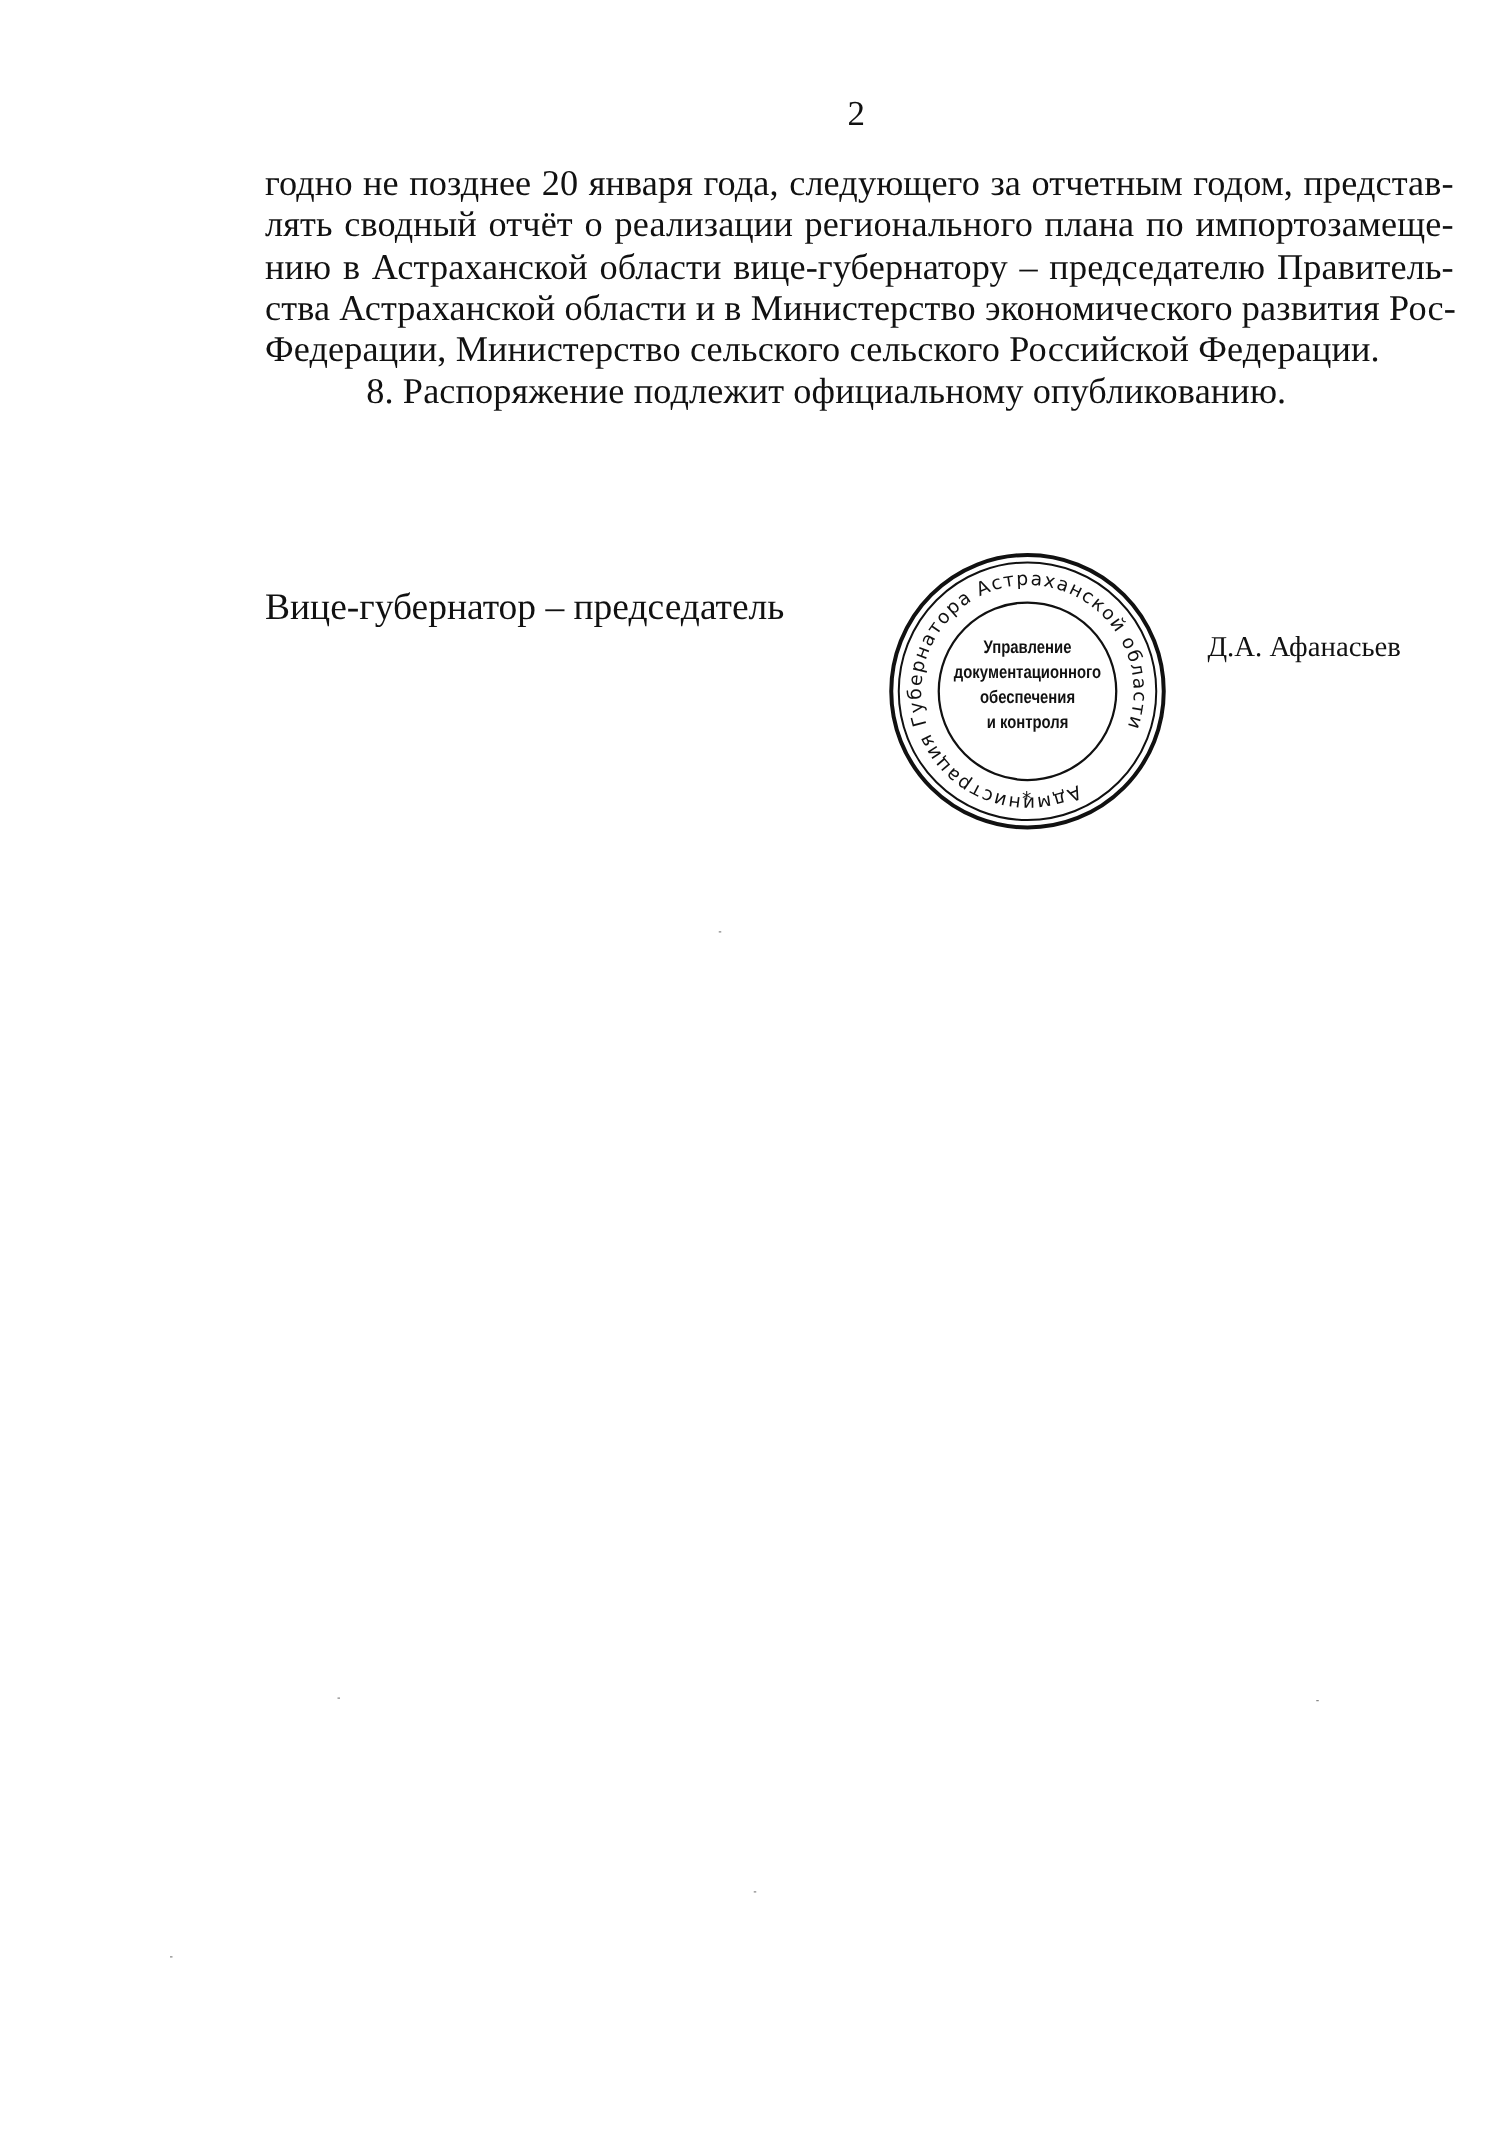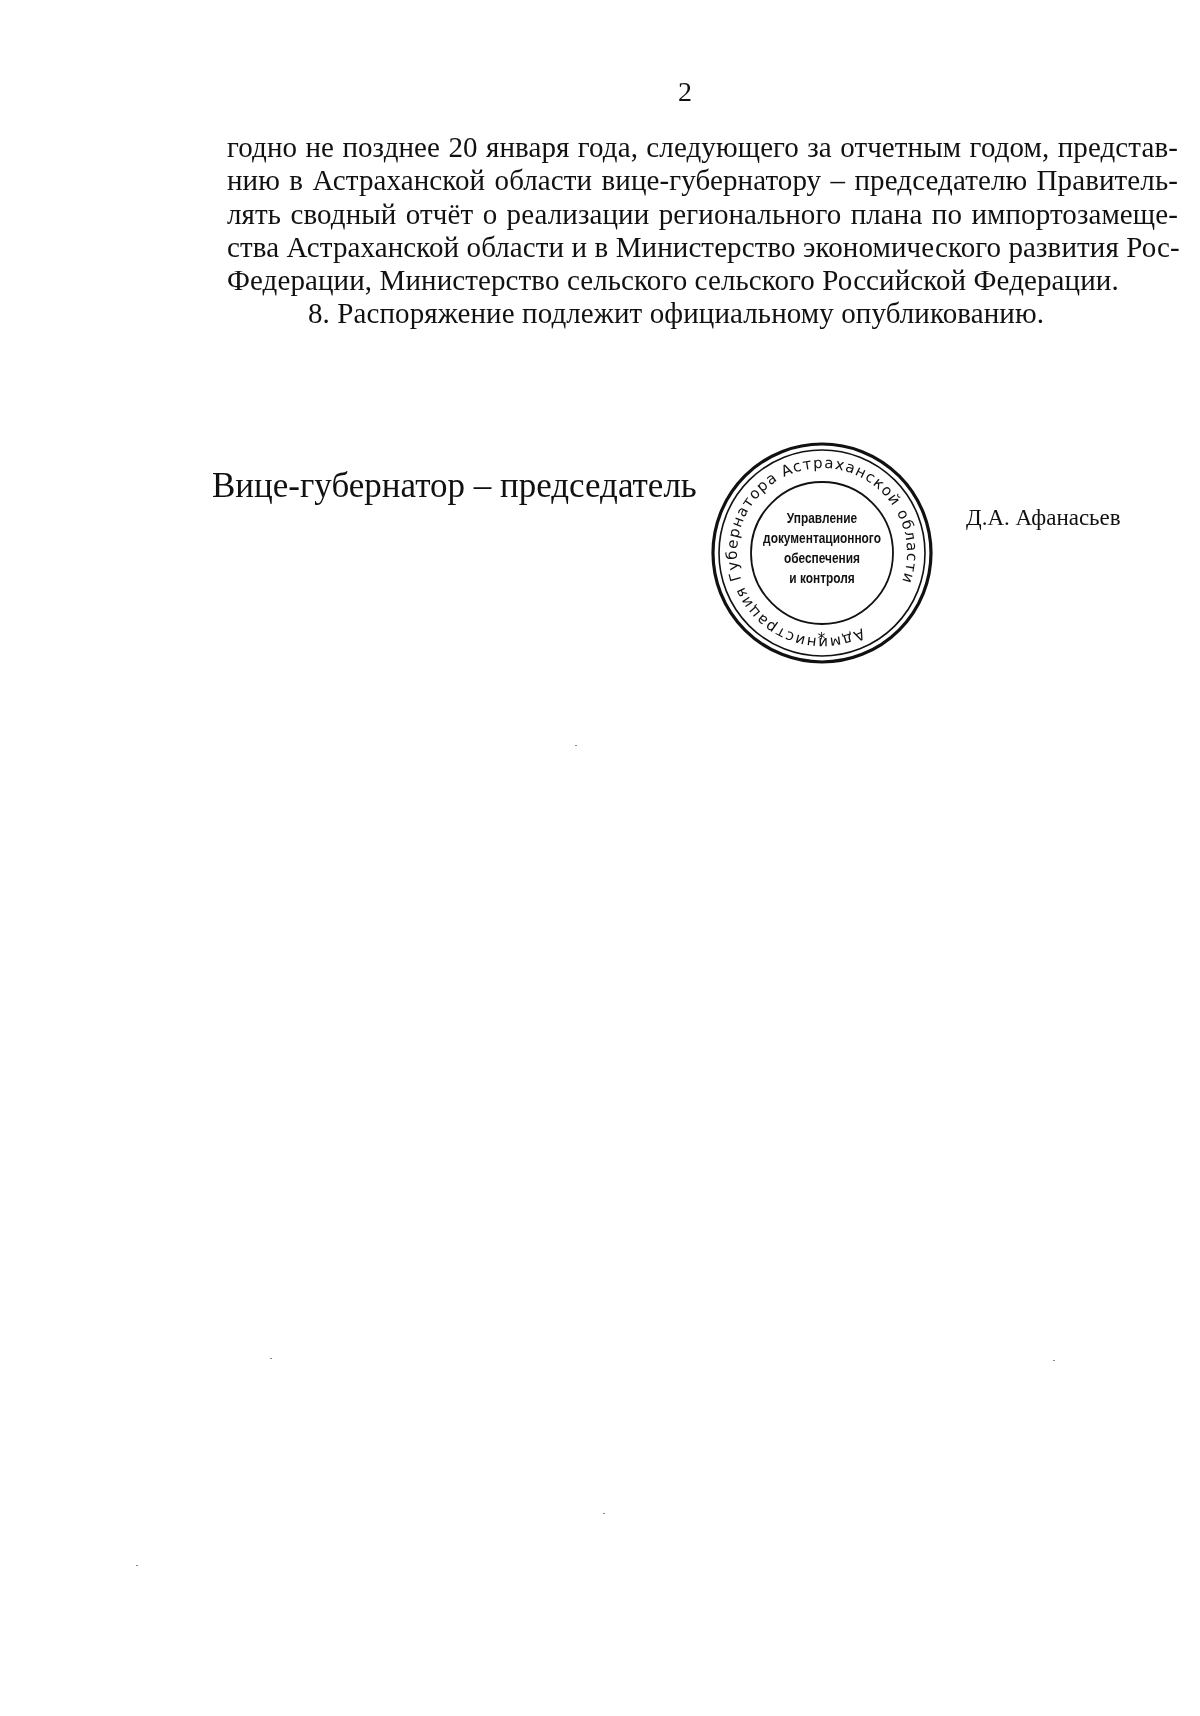--- a/index.html
+++ b/index.html
@@ -26,39 +26,38 @@
   }
   .body-text {
     position: absolute;
     left: 212px;
     top: 131px;
     width: 951px;
     font-size: 29px;
     line-height: 33.3px;
     text-align: justify;
     letter-spacing: 0.1px;
-    margin-left: 15px;
   }
   .body-text .line {
     display: block;
     text-align: justify;
     text-align-last: justify;
     white-space: nowrap;
   }
   .body-text .line.last {
     text-align-last: left;
   }
   .body-text .para-indent {
     padding-left: 81px;
   }
   .signature-title {
     position: absolute;
     left: 212px;
     top: 470px;
-    font-size: 35px;
+    font-size: 30px;
     line-height: 32px;
     white-space: nowrap;
   }
   .signature-name {
     position: absolute;
     left: 966px;
     top: 502px;
     font-size: 23px;
     line-height: 32px;
     white-space: nowrap;
@@ -105,22 +104,22 @@
     background: #888;
   }
 </style>
 </head>
 <body>
 
 <div class="page-number">2</div>
 
 <div class="body-text">
   <span class="line">годно не позднее 20 января года, следующего за отчетным годом, представ-</span>
+  <span class="line">лять сводный отчёт о реализации регионального плана по импортозамеще-</span>
   <span class="line">нию в Астраханской области вице-губернатору – председателю Правитель-</span>
-  <span class="line">лять сводный отчёт о реализации регионального плана по импортозамеще-</span>
   <span class="line">ства Астраханской области и в Министерство экономического развития Рос-</span>
   <span class="line last">Федерации, Министерство сельского сельского Российской Федерации.</span>
   <span class="line last para-indent">8. Распоряжение подлежит официальному опубликованию.</span>
 </div>
 
 <div class="signature-title">
   <div>Вице-губернатор – председатель</div>
 </div>
 
 <div class="stamp">

